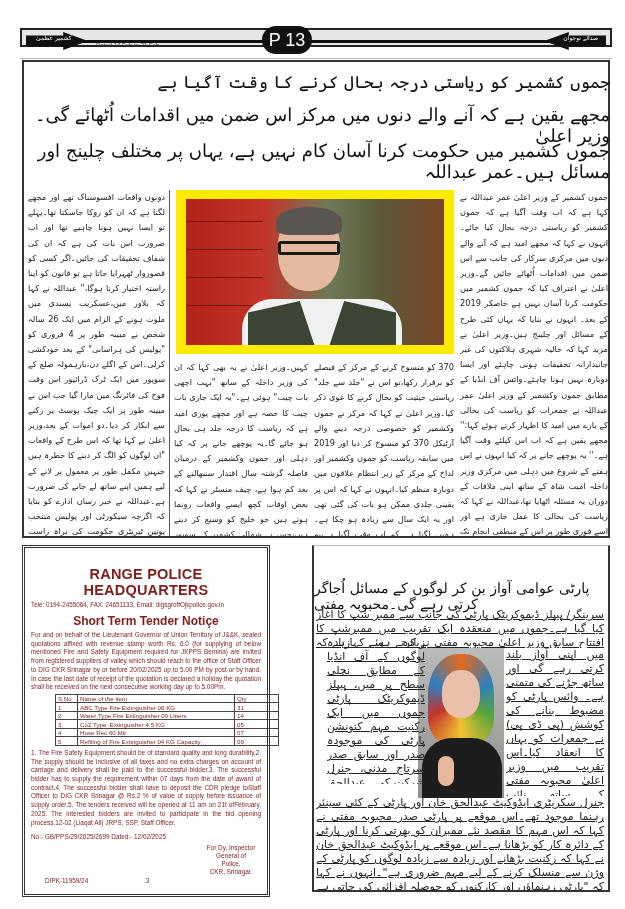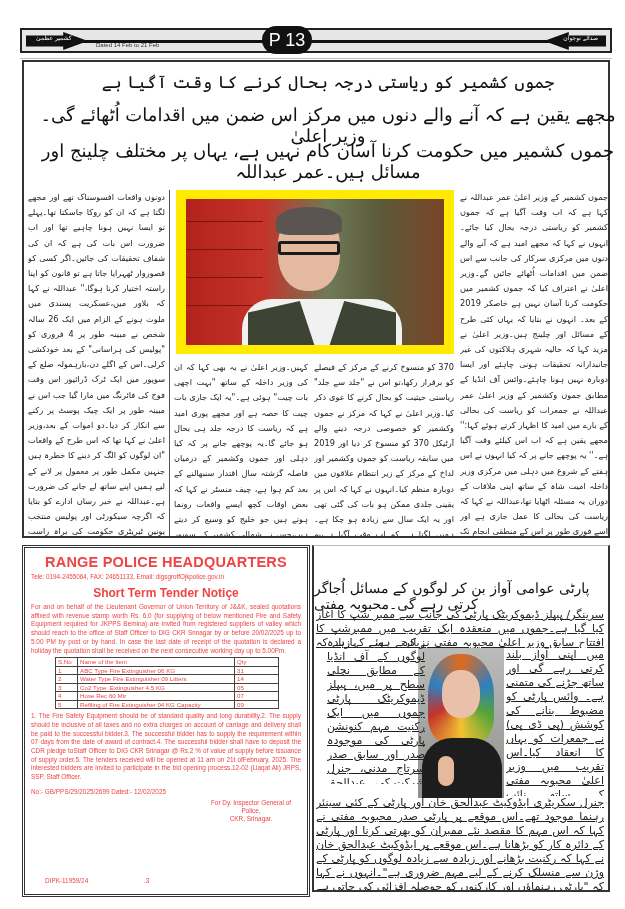--- a/index.html
+++ b/index.html
@@ -1,21 +1,21 @@
 <!DOCTYPE html>
 <html><head>
 <meta charset="utf-8">
 <style>
   * { box-sizing: border-box; margin: 0; padding: 0; }
   html, body { width: 625px; height: 909px; background: #ffffff; overflow: hidden; }
   body { position: relative; font-family: "DejaVu Sans", sans-serif; color: #111; }
 
   
   .header-strip {
-    position: absolute; left: 20px; top: 28px; width: 592px; height: 25px;
+    position: absolute; left: 20px; top: 28px; width: 592px; height: 19px;
     background: #e6e6e6; border: 2px solid #222; text-decoration: underline;
   }
   .header-line { position: absolute; left: 60px; right: 60px; top: 10px; height: 3px; background: #111; }
   .arrow-left {
     position: absolute; left: 4px; top: 2px; width: 62px; height: 18px;
     background: #111; clip-path: polygon(0 20%, 60% 20%, 60% 0, 100% 50%, 60% 100%, 60% 80%, 0 80%);
   }
   .arrow-right {
     position: absolute; right: 4px; top: 2px; width: 62px; height: 18px;
     background: #111; clip-path: polygon(100% 20%, 40% 20%, 40% 0, 0 50%, 40% 100%, 40% 80%, 100% 80%);
@@ -29,21 +29,21 @@
     background: #111; color: #fff; border-radius: 14px;
     font-family: "Liberation Sans", sans-serif; font-size: 18px; text-align: center; line-height: 28px;
   }
   .header-rule { position: absolute; left: 20px; top: 58px; width: 592px; height: 1px; background: #bbb; }
 
   
   .main-frame {
     position: absolute; left: 22px; top: 60px; width: 588px; height: 478px;
     border: 2px solid #333;
   }
-  .headline { position: absolute; left: 12px; width: 100%; text-align: center; direction: rtl;
+  .headline { position: absolute; left: 2px; width: 100%; direction: rtl;
     font-family: "DejaVu Serif", serif; color: #111; }
   .h1 { top: 10px; font-size: 17px; }
   .h2 { top: 42px; font-size: 18px; }
   .h3 { top: 78px; font-size: 18px; }
 
   .col { position: absolute; direction: rtl; text-align: justify; font-size: 8.2px; line-height: 15.2px;
     font-family: "DejaVu Sans", sans-serif; color: #222; overflow: hidden; }
   .col-right { left: 436px; top: 128px; width: 148px; height: 346px; }
   .col-left { left: 4px; top: 128px; width: 142px; height: 346px; border-right: 1px solid #555; padding-right: 4px; }
   .col-mid1 { left: 150px; top: 298px; width: 134px; height: 176px; }
@@ -62,22 +62,22 @@
     position: absolute; left: 92px; top: 14px; width: 62px; height: 78px;
     border-radius: 40% 40% 45% 45%; background: #e4b9a0;
   }
   .person-hair { position: absolute; left: 90px; top: 8px; width: 66px; height: 28px; border-radius: 50% 50% 20% 20%; background: #5a5550; }
   .glasses { position: absolute; left: 92px; top: 42px; width: 62px; height: 14px; border: 3px solid #1a1a1a; border-radius: 3px; }
   .shirt { position: absolute; left: 56px; top: 100px; width: 160px; height: 60px; background: #f1f1f1; border-radius: 30px 30px 0 0; }
   .vest { position: absolute; left: 62px; top: 102px; width: 148px; height: 58px; background: #3e4433; clip-path: polygon(0 20%, 35% 0, 48% 100%, 52% 100%, 65% 0, 100% 20%, 100% 100%, 0 100%); }
 
   
   .tender {
-    position: absolute; left: 22px; top: 545px; width: 288px; height: 352px;
-    border: 3px double #333; padding: 4px 6px; font-family: "Liberation Sans", sans-serif; color: #ef4444;
+    position: absolute; left: 22px; top: 545px; width: 248px; height: 352px;
+    border: 3px double #333; padding: 16px 6px; font-family: "Liberation Sans", sans-serif; color: #7f1d1d;
   }
   .t-title { text-align: center; font-weight: bold; font-size: 14.5px; margin-top: 2px; letter-spacing: 0.2px; }
   .t-address { text-align: center; font-size: 8.5px; margin-top: 5px; }
   .t-contact { font-size: 6.3px; margin-top: 3px; }
   .t-subtitle { text-align: center; font-weight: bold; font-size: 12px; margin-top: 6px; }
   .t-body { font-size: 6.4px; line-height: 8.7px; text-align: justify; margin-top: 3px; }
   .t-table { border-collapse: collapse; margin: 2px 0 1px 24px; width: 224px; font-size: 6.2px; }
   .t-table td { border: 1px solid #444; padding: 0 2px; height: 8.5px; }
   .t-table td:first-child { width: 22px; }
   .t-table td:last-child { width: 44px; }

